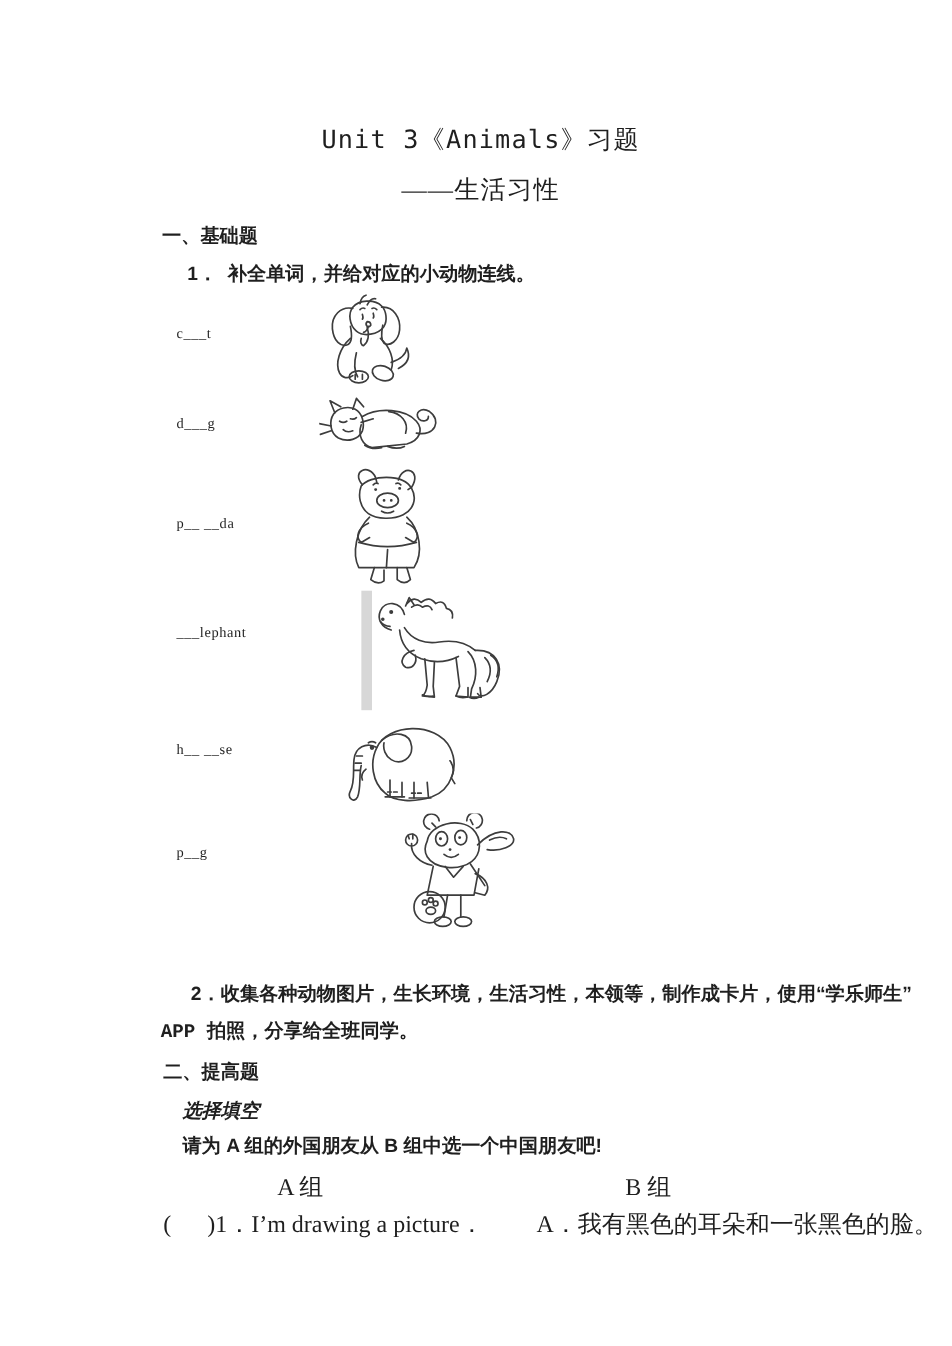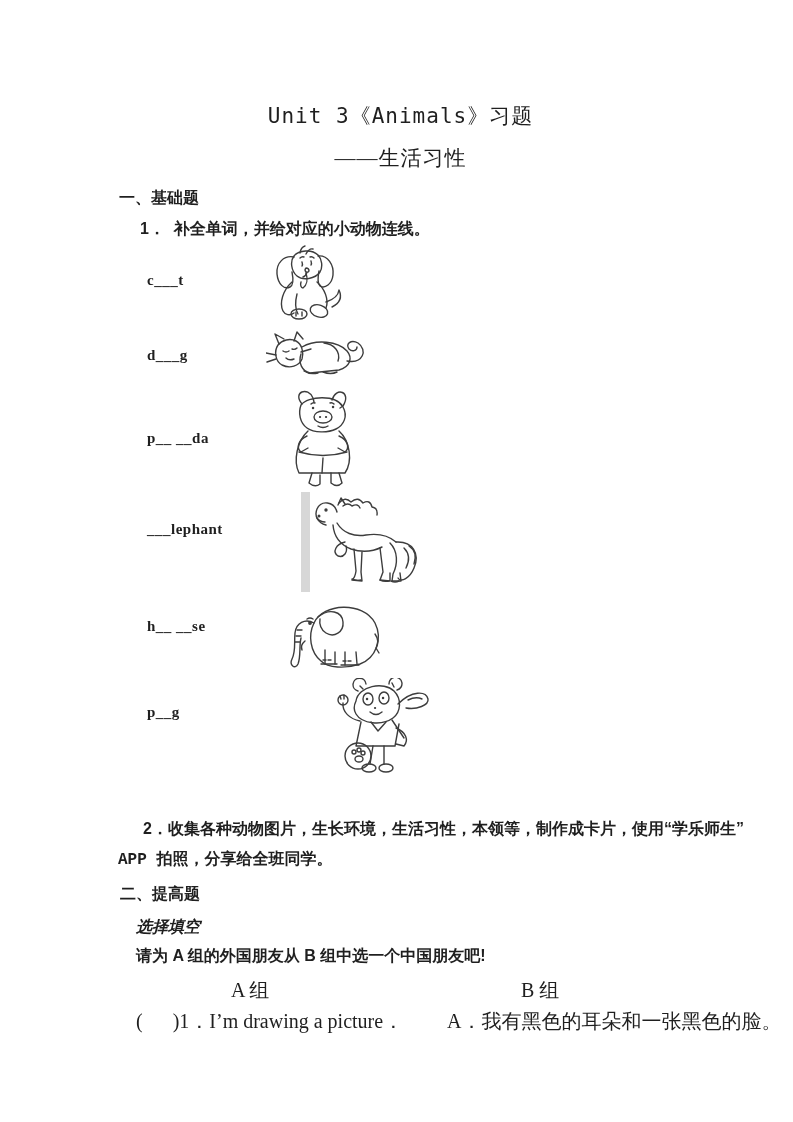--- a/index.html
+++ b/index.html
@@ -4,23 +4,23 @@
 <style>
   html,body{margin:0;padding:0;}
   body{
     width:793px;height:1122px;position:relative;background:#ffffff;overflow:hidden;
     font-family:"Liberation Serif","DejaVu Serif",serif;color:#1f1f1f;
   }
   .abs{position:absolute;white-space:pre;line-height:1.2;}
   .center{left:4px;width:793px;text-align:center;}
   .title{font-family:"DejaVu Sans Mono","Liberation Mono",monospace;font-size:21px;letter-spacing:1px;}
   .subtitle{font-size:21px;letter-spacing:1px;}
-  .heiti{font-family:"Liberation Sans","DejaVu Sans",sans-serif;font-weight:700;font-size:16px;}
+  .heiti{font-family:"Liberation Sans","DejaVu Sans",sans-serif;font-weight:700;font-size:16px;margin-left:16px;}
   .song{font-family:"Liberation Serif","DejaVu Serif",serif;font-size:20px;}
-  .word{font-size:15px;letter-spacing:0.5px;font-weight:bold;}
+  .word{font-size:12px;letter-spacing:0.5px;}
   svg.sketch{position:absolute;}
   svg.sketch *{vector-effect:non-scaling-stroke;}
 </style>
 </head>
 <body>
 
 <div class="abs center title" style="top:104px;">Unit 3《Animals》习题</div>
 
 <div class="abs center subtitle" style="top:146px;">——生活习性</div>
 

